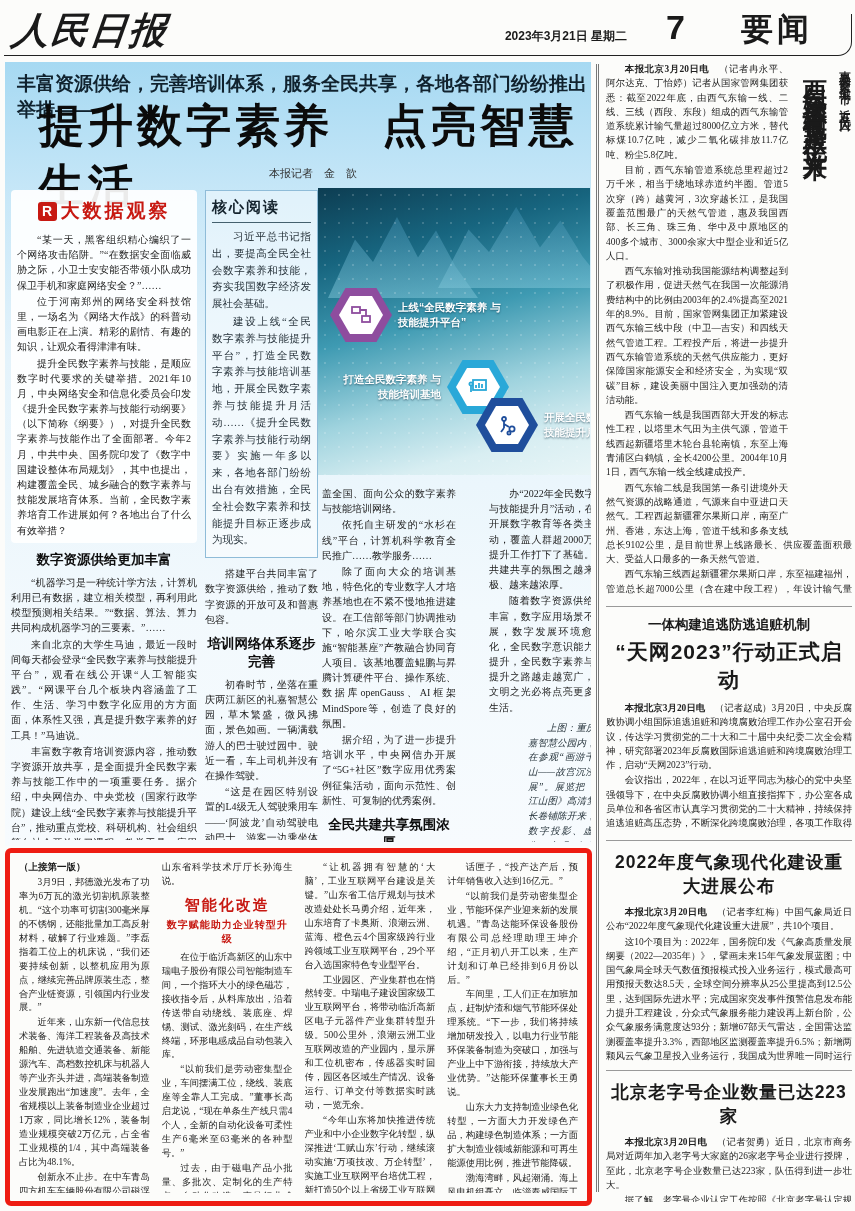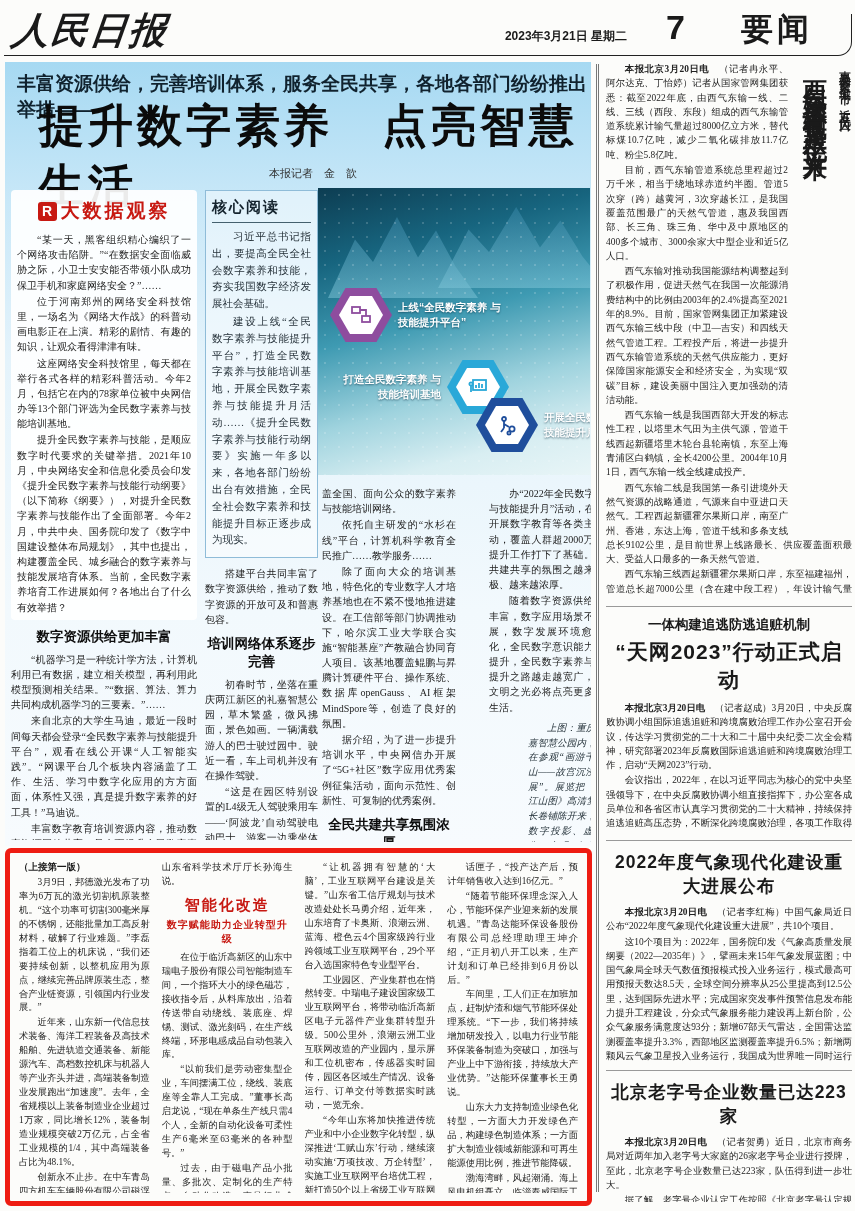--- a/index.html
+++ b/index.html
@@ -168,21 +168,20 @@
 
     <div class="fcol colA">
       <div class="obsbox">
         <div class="obshead">
           <span class="obsbadge">R</span>
           <span class="obstitle">大数据观察</span>
         </div>
         <div>
             <p class="p">“某一天，黑客组织精心编织了一个网络攻击陷阱。”“在数据安全面临威胁之际，小卫士安安能否带领小队成功保卫手机和家庭网络安全？”……</p>
             <p class="p">位于河南郑州的网络安全科技馆里，一场名为《网络大作战》的科普动画电影正在上演。精彩的剧情、有趣的知识，让观众看得津津有味。</p>
-            <p class="p">这座网络安全科技馆里，每天都在举行各式各样的精彩科普活动。今年2月，包括它在内的78家单位被中央网信办等13个部门评选为全民数字素养与技能培训基地。</p>
             <p class="p">提升全民数字素养与技能，是顺应数字时代要求的关键举措。2021年10月，中央网络安全和信息化委员会印发《提升全民数字素养与技能行动纲要》（以下简称《纲要》），对提升全民数字素养与技能作出了全面部署。今年2月，中共中央、国务院印发了《数字中国建设整体布局规划》，其中也提出，构建覆盖全民、城乡融合的数字素养与技能发展培育体系。当前，全民数字素养培育工作进展如何？各地出台了什么有效举措？</p>
           </div>
       </div>
       <h3 class="sec">数字资源供给更加丰富</h3>
       <div>
           <p class="p">“机器学习是一种统计学方法，计算机利用已有数据，建立相关模型，再利用此模型预测相关结果。”“数据、算法、算力共同构成机器学习的三要素。”……</p>
           <p class="p">来自北京的大学生马迪，最近一段时间每天都会登录“全民数字素养与技能提升平台”，观看在线公开课“人工智能实践”。“网课平台几个板块内容涵盖了工作、生活、学习中数字化应用的方方面面，体系性又强，真是提升数字素养的好工具！”马迪说。</p>
           <p class="p">丰富数字教育培训资源内容，推动数字资源开放共享，是全面提升全民数字素养与技能工作中的一项重要任务。据介绍，中央网信办、中央党校（国家行政学院）建设上线“全民数字素养与技能提升平台”，推动重点党校、科研机构、社会组织等向社会开放学习课程、教学工具、应用案例等数字资源。</p>
         </div>
     </div>
@@ -253,21 +252,21 @@
       <div>
           <p class="p">“让机器拥有智慧的‘大脑’，工业互联网平台建设是关键。”山东省工信厅规划与技术改造处处长马勇介绍，近年来，山东培育了卡奥斯、浪潮云洲、蓝海、橙色云4个国家级跨行业跨领域工业互联网平台，29个平台入选国家特色专业型平台。</p>
           <p class="p">工业园区、产业集群也在悄然转变。中瑞电子建设国家级工业互联网平台，将带动临沂高新区电子元器件产业集群转型升级。500公里外，浪潮云洲工业互联网改造的产业园内，显示屏和工位机密布，传感器实时回传，园区各区域生产情况、设备运行、订单交付等数据实时跳动，一览无余。</p>
           <p class="p">“今年山东将加快推进传统产业和中小企业数字化转型，纵深推进‘工赋山东’行动，继续滚动实施‘万项技改、万企转型’，实施工业互联网平台培优工程，新打造50个以上省级工业互联网平台，加快构建现代化产业体系。”山东省工信厅有关负责人介绍。</p>
         </div>
 
     </div>
     <div class="jcol">
       <div>
           <p class="p">话匣子，“投产达产后，预计年销售收入达到16亿元。”</p>
-          <p class="p">“随着节能环保理念深入人心，节能环保产业迎来新的发展机遇。”青岛达能环保设备股份有限公司总经理助理王坤介绍，“正月初八开工以来，生产计划和订单已经排到6月份以后。”</p>
+          <p class="p">“以前我们是劳动密集型企业，节能环保产业迎来新的发展机遇。”青岛达能环保设备股份有限公司总经理助理王坤介绍，“正月初八开工以来，生产计划和订单已经排到6月份以后。”</p>
           <p class="p">车间里，工人们正在加班加点，赶制炉渣和烟气节能环保处理系统。“下一步，我们将持续增加研发投入，以电力行业节能环保装备制造为突破口，加强与产业上中下游衔接，持续放大产业优势。”达能环保董事长王勇说。</p>
           <p class="p">山东大力支持制造业绿色化转型，一方面大力开发绿色产品，构建绿色制造体系；一方面扩大制造业领域新能源和可再生能源使用比例，推进节能降碳。</p>
           <p class="p">渤海湾畔，风起潮涌。海上风电机组矗立。临淄泰威国际工贸有限公司自主研发节能技术装备，告别黑烟飞尘，每年节约石油焦6750吨，减少二氧化碳排放2.5万吨。</p>
         </div>
     </div>
   </section>
 
   <div class="vrule"></div>
 
   <aside class="sidebar">

